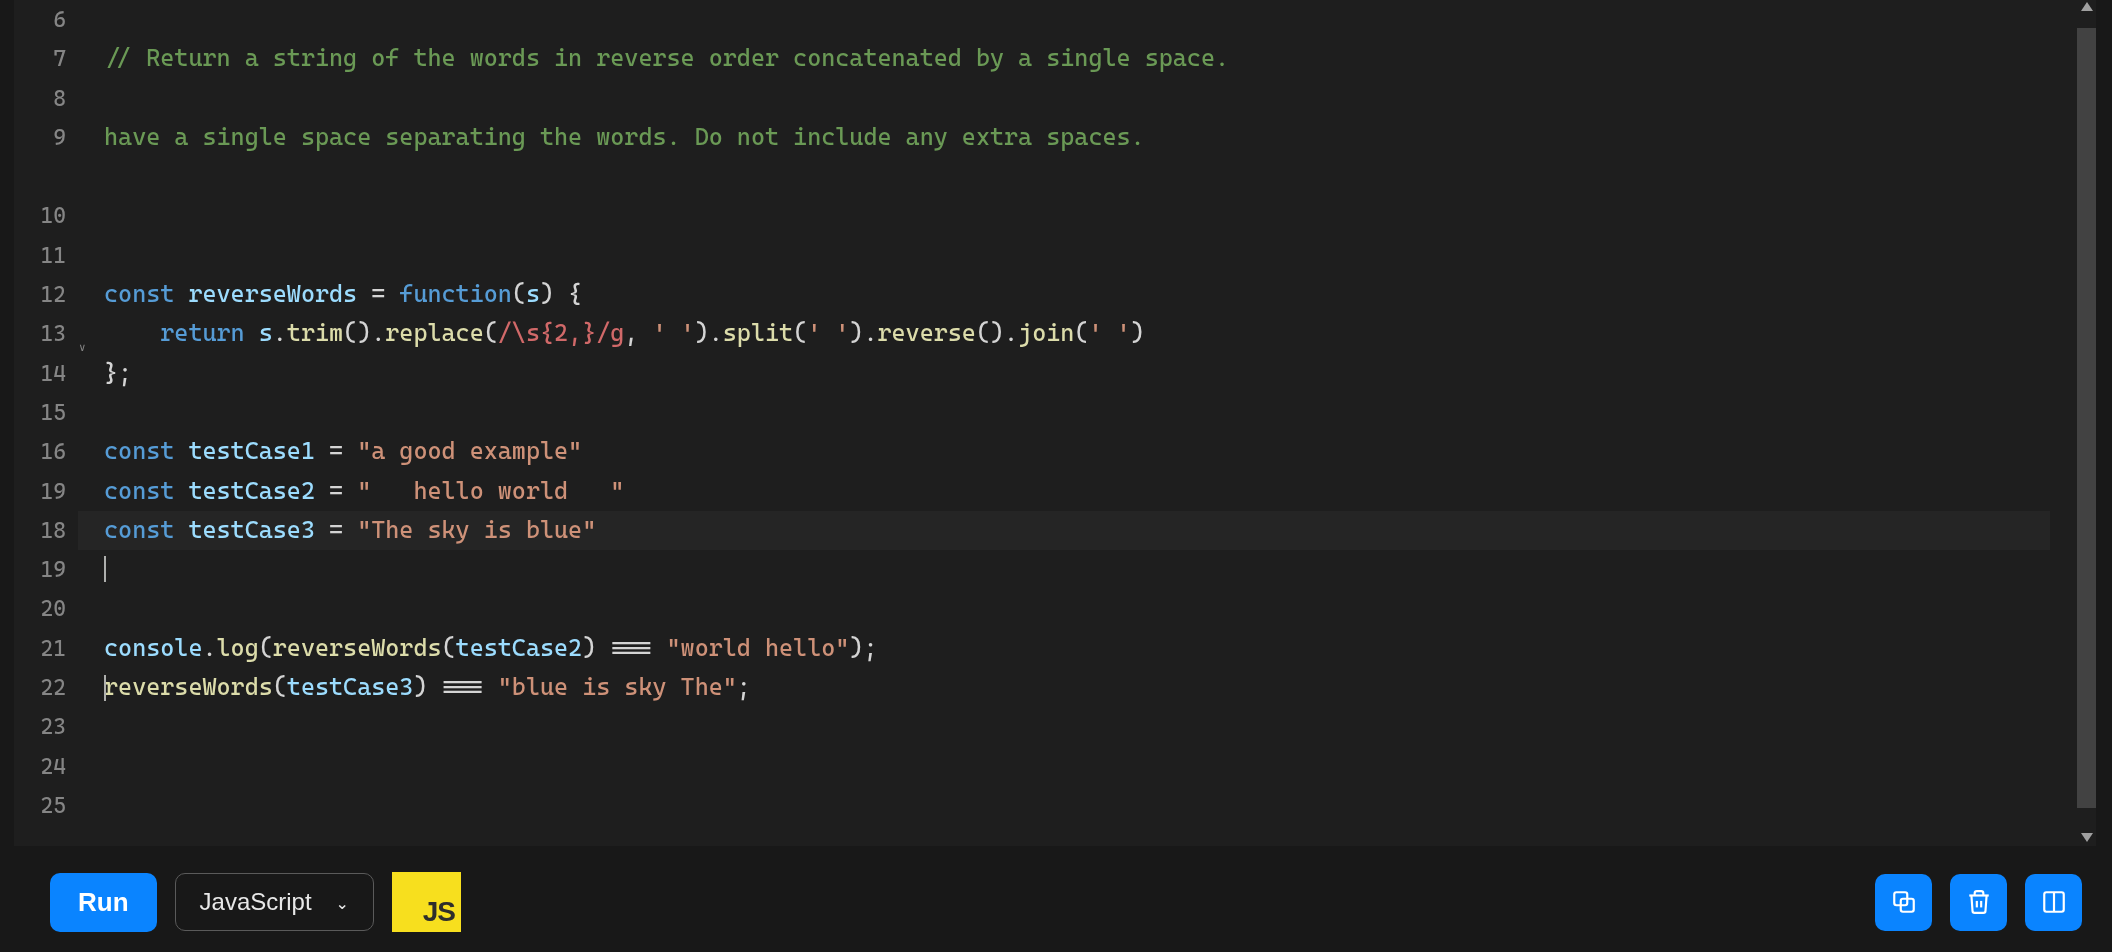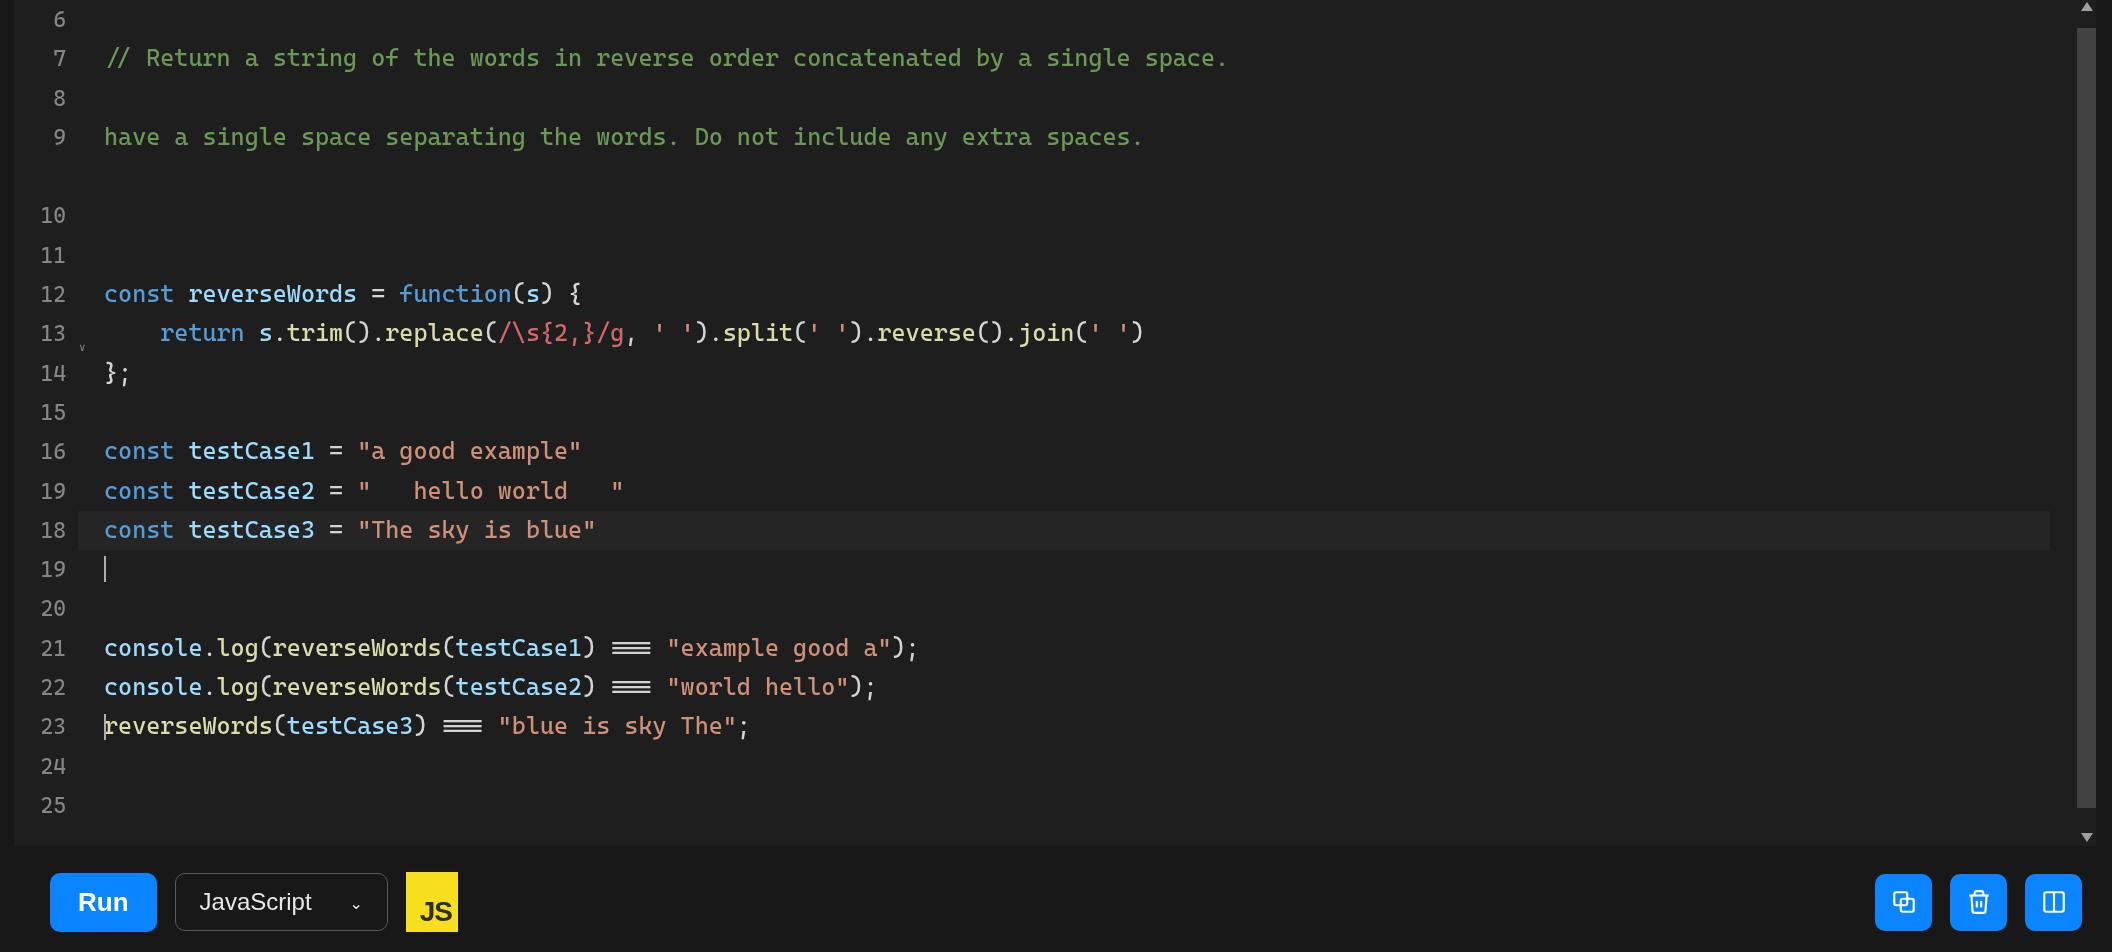--- a/index.html
+++ b/index.html
@@ -136,29 +136,29 @@
   .lang-select {
     background: transparent;
     border: 1.5px solid #5a5a5a;
     border-radius: 10px;
     color: #e8e8e8;
     font-size: 24px;
     padding: 14px 24px;
     font-family: -apple-system, 'Segoe UI', sans-serif;
     display: flex;
     align-items: center;
-    gap: 38px;
+    gap: 24px;
     cursor: pointer;
   }
   .lang-select .chev {
     font-size: 16px;
     margin-top:2px;
   }
   .js-badge {
-    width: 52px;
+    width: 69px;
     height: 60px;
     background: #f7df1e;
     display: flex;
     align-items: flex-end;
     justify-content: flex-end;
     padding: 4px 6px;
     font-family: Arial, sans-serif;
     font-weight: 800;
     font-size: 28px;
     color: #2e2e2c;
@@ -215,21 +215,20 @@
       <div class="line"></div>
       <div class="line"><span class="kw">const</span><span class="pn"> </span><span class="var">reverseWords</span><span class="pn"> = </span><span class="kw">function</span><span class="pn">(</span><span class="var">s</span><span class="pn">) {</span></div>
       <div class="line"><span class="pn">    </span><span class="kw">return</span><span class="pn"> </span><span class="var">s</span><span class="pn">.</span><span class="fn">trim</span><span class="pn">().</span><span class="fn">replace</span><span class="pn">(</span><span class="re">/\s{2,}/g</span><span class="pn">, </span><span class="str">' '</span><span class="pn">).</span><span class="fn">split</span><span class="pn">(</span><span class="str">' '</span><span class="pn">).</span><span class="fn">reverse</span><span class="pn">().</span><span class="fn">join</span><span class="pn">(</span><span class="str">' '</span><span class="pn">)</span></div>
       <div class="line"><span class="pn">};</span></div>
       <div class="line"></div>
       <div class="line"><span class="kw">const</span><span class="pn"> </span><span class="var">testCase1</span><span class="pn"> = </span><span class="str">"a good example"</span></div>
       <div class="line"><span class="kw">const</span><span class="pn"> </span><span class="var">testCase2</span><span class="pn"> = </span><span class="str">"   hello world   "</span></div>
       <div class="line active"><span class="kw">const</span><span class="pn"> </span><span class="var">testCase3</span><span class="pn"> = </span><span class="str">"The sky is blue"</span></div>
       <div class="line"><span class="cursor"></span></div>
       <div class="line"></div>
-      <div class="line"><span class="var">console</span><span class="pn">.</span><span class="fn">log</span><span class="pn">(</span><span class="fn">reverseWords</span><span class="pn">(</span><span class="var">testCase1</span><span class="pn">) === </span><span class="str">"example good a"</span><span class="pn">);</span></div>
       <div class="line"><span class="var">console</span><span class="pn">.</span><span class="fn">log</span><span class="pn">(</span><span class="fn">reverseWords</span><span class="pn">(</span><span class="var">testCase2</span><span class="pn">) === </span><span class="str">"world hello"</span><span class="pn">);</span></div>
       <div class="line"><span class="cursor2" style="left: 0px; top: 7px;"></span><span class="fn">reverseWords</span><span class="pn">(</span><span class="var">testCase3</span><span class="pn">) === </span><span class="str">"blue is sky The"</span><span class="pn">;</span></div>
       <div class="line"></div>
     </div>
   <div class="scrollbar-v">
     <div class="scroll-arrow-up"></div>
     <div class="scroll-thumb"></div>
     <div class="scroll-arrow-down"></div>
   </div>
 </div>

